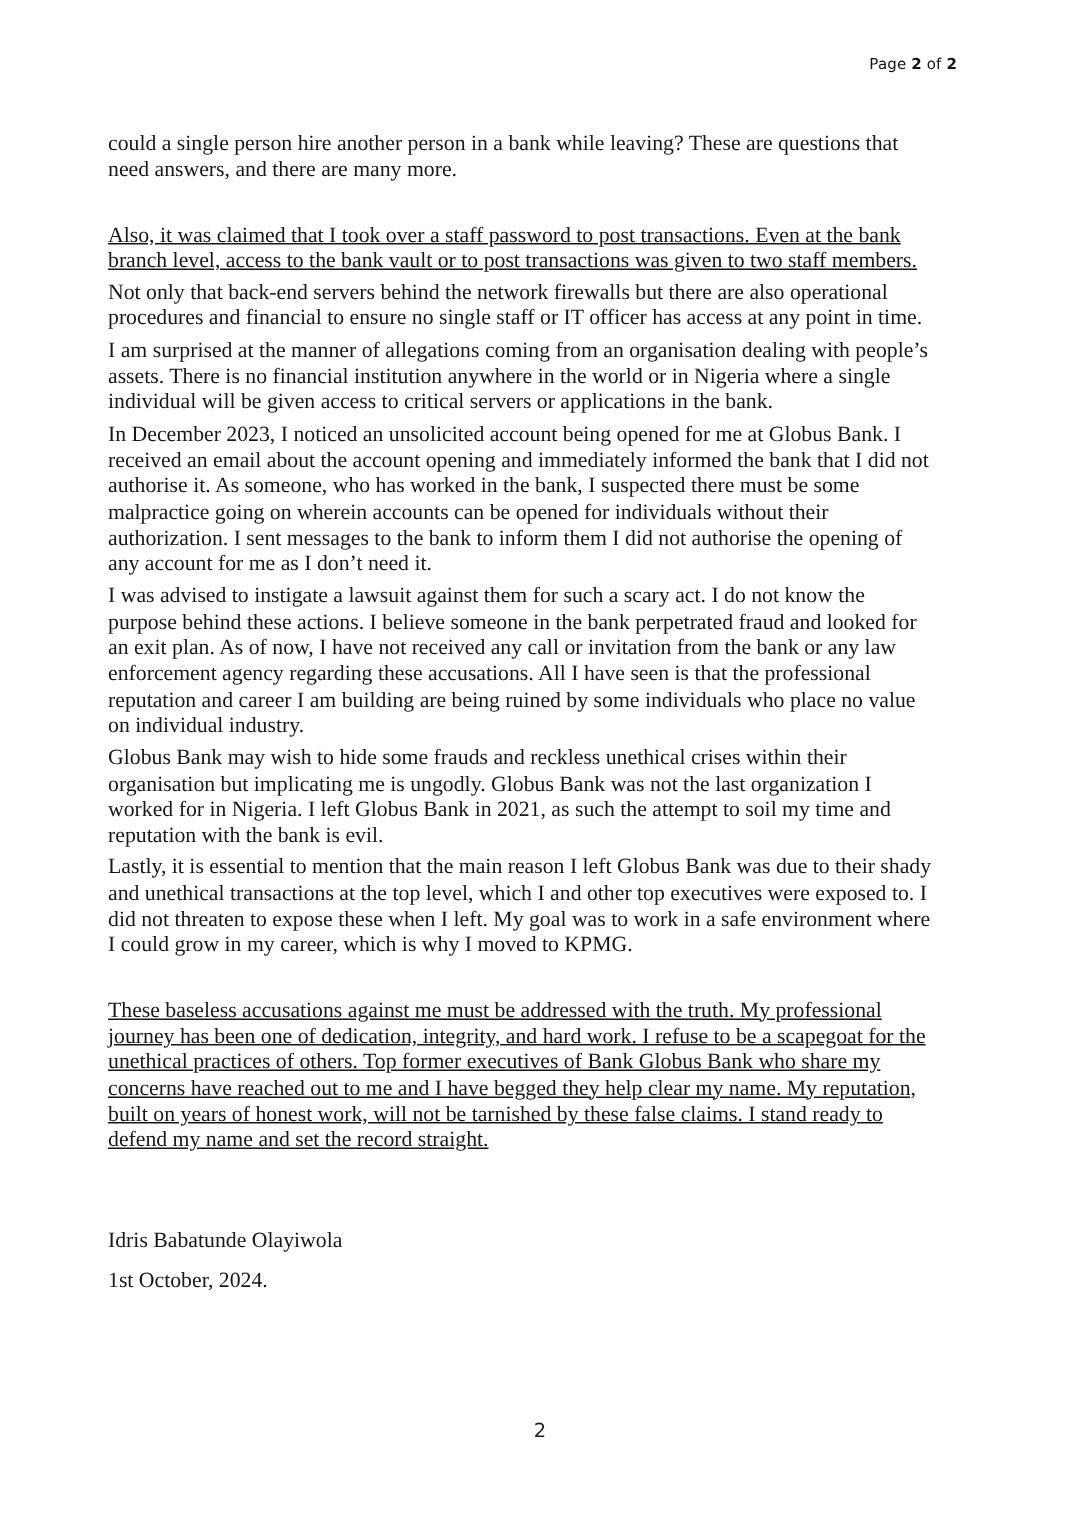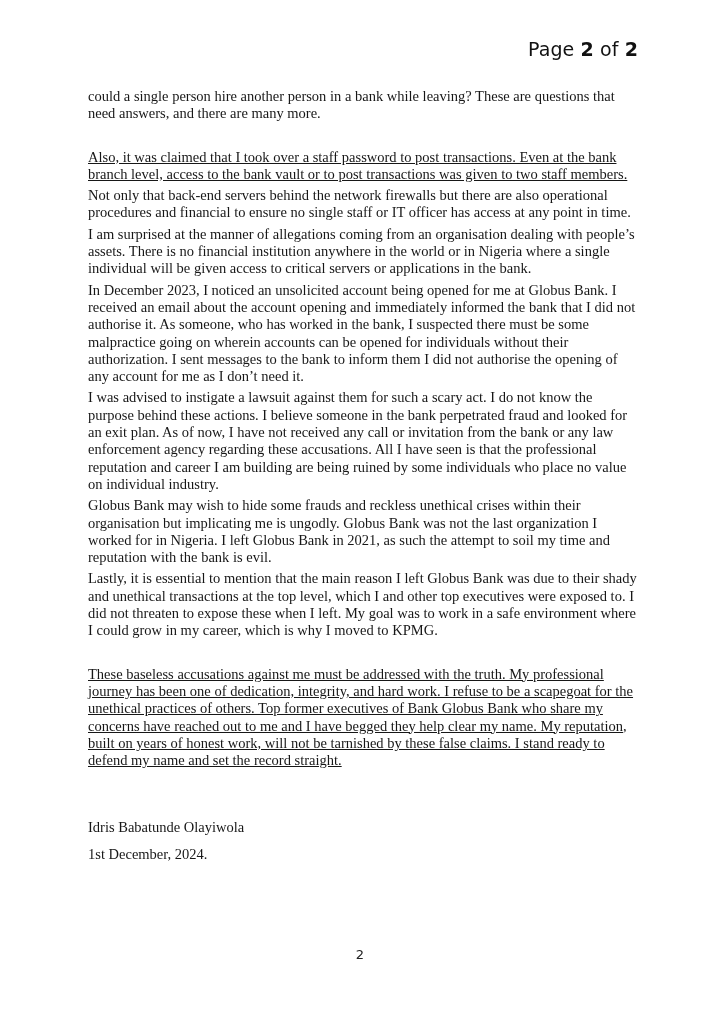--- a/index.html
+++ b/index.html
@@ -12,31 +12,31 @@
       width: 724px;
       height: 1024px;
       background: #ffffff;
       overflow: hidden;
     }
     .page-header {
       position: absolute;
       top: 38px;
       right: 86px;
       font-family: "DejaVu Sans", "Liberation Sans", sans-serif;
-      font-size: 19px;
+      font-size: 10px;
       color: #111111;
       letter-spacing: 0.1px;
       white-space: pre;
     }
     .page-header .bold {
       font-weight: bold;
     }
     .letter-body {
       position: absolute;
-      left: 88px;
+      left: 72px;
       top: 88px;
       width: 549px;
       font-family: "Liberation Serif", serif;
       font-size: 14.5px;
       line-height: 17.3px;
       color: #171717;
       text-align: left;
     }
     .letter-body p {
       margin: 0 0 4px 0;
@@ -75,20 +75,20 @@
     <p>could a single person hire another person in a bank while leaving? These are questions that need answers, and there are many more.</p>
     <p class="gap-before">Also, it was claimed that I took over a staff password to post transactions. Even at the bank branch level, access to the bank vault or to post transactions was given to two staff members.</p>
     <p>Not only that back-end servers behind the network firewalls but there are also operational procedures and financial to ensure no single staff or IT officer has access at any point in time.</p>
     <p>I am surprised at the manner of allegations coming from an organisation dealing with people’s assets. There is no financial institution anywhere in the world or in Nigeria where a single individual will be given access to critical servers or applications in the bank.</p>
     <p>In December 2023, I noticed an unsolicited account being opened for me at Globus Bank. I received an email about the account opening and immediately informed the bank that I did not authorise it. As someone, who has worked in the bank, I suspected there must be some malpractice going on wherein accounts can be opened for individuals without their authorization. I sent messages to the bank to inform them I did not authorise the opening of any account for me as I don’t need it.</p>
     <p>I was advised to instigate a lawsuit against them for such a scary act. I do not know the purpose behind these actions. I believe someone in the bank perpetrated fraud and looked for an exit plan. As of now, I have not received any call or invitation from the bank or any law enforcement agency regarding these accusations. All I have seen is that the professional reputation and career I am building are being ruined by some individuals who place no value on individual industry.</p>
     <p>Globus Bank may wish to hide some frauds and reckless unethical crises within their organisation but implicating me is ungodly. Globus Bank was not the last organization I worked for in Nigeria. I left Globus Bank in 2021, as such the attempt to soil my time and reputation with the bank is evil.</p>
     <p>Lastly, it is essential to mention that the main reason I left Globus Bank was due to their shady and unethical transactions at the top level, which I and other top executives were exposed to. I did not threaten to expose these when I left. My goal was to work in a safe environment where I could grow in my career, which is why I moved to KPMG.</p>
     <p class="gap-before">These baseless accusations against me must be addressed with the truth. My professional journey has been one of dedication, integrity, and hard work. I refuse to be a scapegoat for the unethical practices of others. Top former executives of Bank Globus Bank who share my concerns have reached out to me and I have begged they help clear my name. My reputation, built on years of honest work, will not be tarnished by these false claims. I stand ready to defend my name and set the record straight.</p>
     <p class="sig-name">Idris Babatunde Olayiwola</p>
-    <p class="sig-date">1st December, 2024.</p>
+    <p class="sig-date">1st October, 2024.</p>
   </div>
 
   <div class="page-footer">
     <span>2</span>
   </div>
 
 </div>
 
 </body></html>

